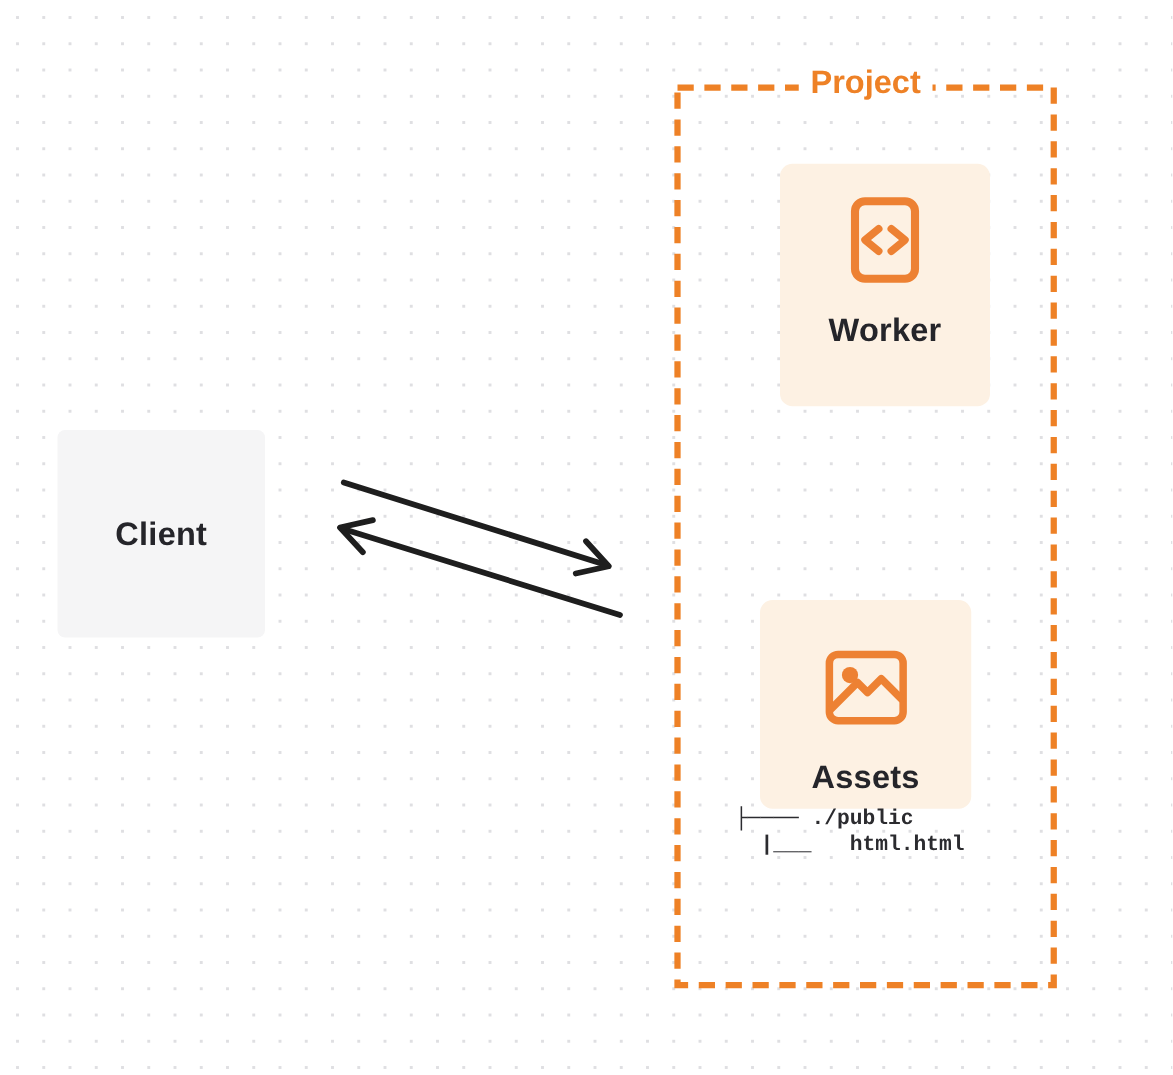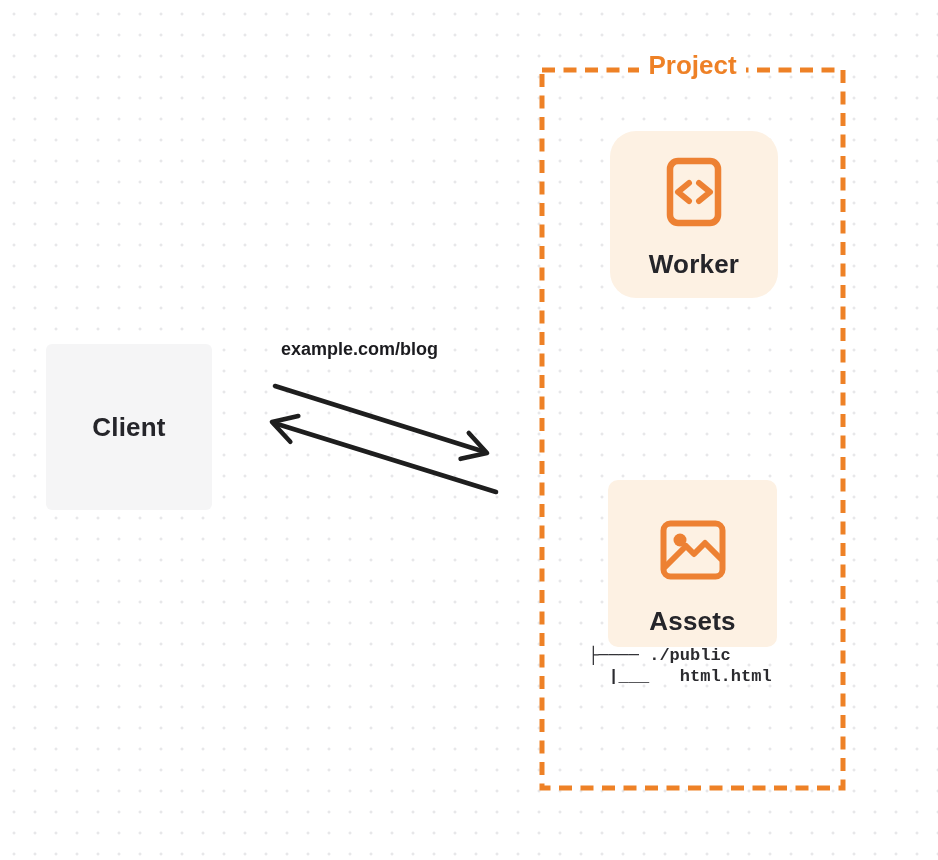--- a/index.html
+++ b/index.html
@@ -51,21 +51,21 @@
     background:var(--background);
     padding:0 9px;
     font-size:26px;font-weight:700;color:var(--accent_orange);
   }
   
   .card{
     background:var(--card_bg);
     border-radius:10px;
     display:flex;flex-direction:column;align-items:center;
   }
-  .card.worker{left:610px;top:131px;width:168px;height:167px;border-radius:26px;}
+  .card.worker{left:624px;top:131px;width:168px;height:194px;}
   .card.assets{left:608px;top:480px;width:169px;height:167px;justify-content:center;}
   .card.worker svg{margin-top:26px;}
   .card.assets svg{margin-top:29px;}
   .card.worker .card-label{margin-top:22px;}
   .card.assets .card-label{margin-top:26px;}
   .card-label{
     font-size:26px;font-weight:700;color:var(--text_dark);letter-spacing:0.2px;
   }
   
   .tree{
@@ -97,21 +97,20 @@
   </svg>
 
   <div class="abs project-label">
     <span>Project</span>
   </div>
 
   <div class="abs client-box">
     <span class="node-label">Client</span>
   </div>
 
-  <div class="abs request-label">example.com/blog</div>
 
   <div class="abs card worker">
     <svg width="56" height="70" viewBox="0 0 56 70">
       <rect x="4" y="4" width="48" height="62" rx="8" fill="none" stroke="#ED8133" stroke-width="6.5"></rect>
       <g stroke="#ED8133" stroke-width="6" fill="none" stroke-linecap="round" stroke-linejoin="round">
         <polyline points="23,26 12,35 23,44"></polyline>
         <polyline points="33,26 44,35 33,44"></polyline>
       </g>
     </svg>
     <div class="card-label">Worker</div>

